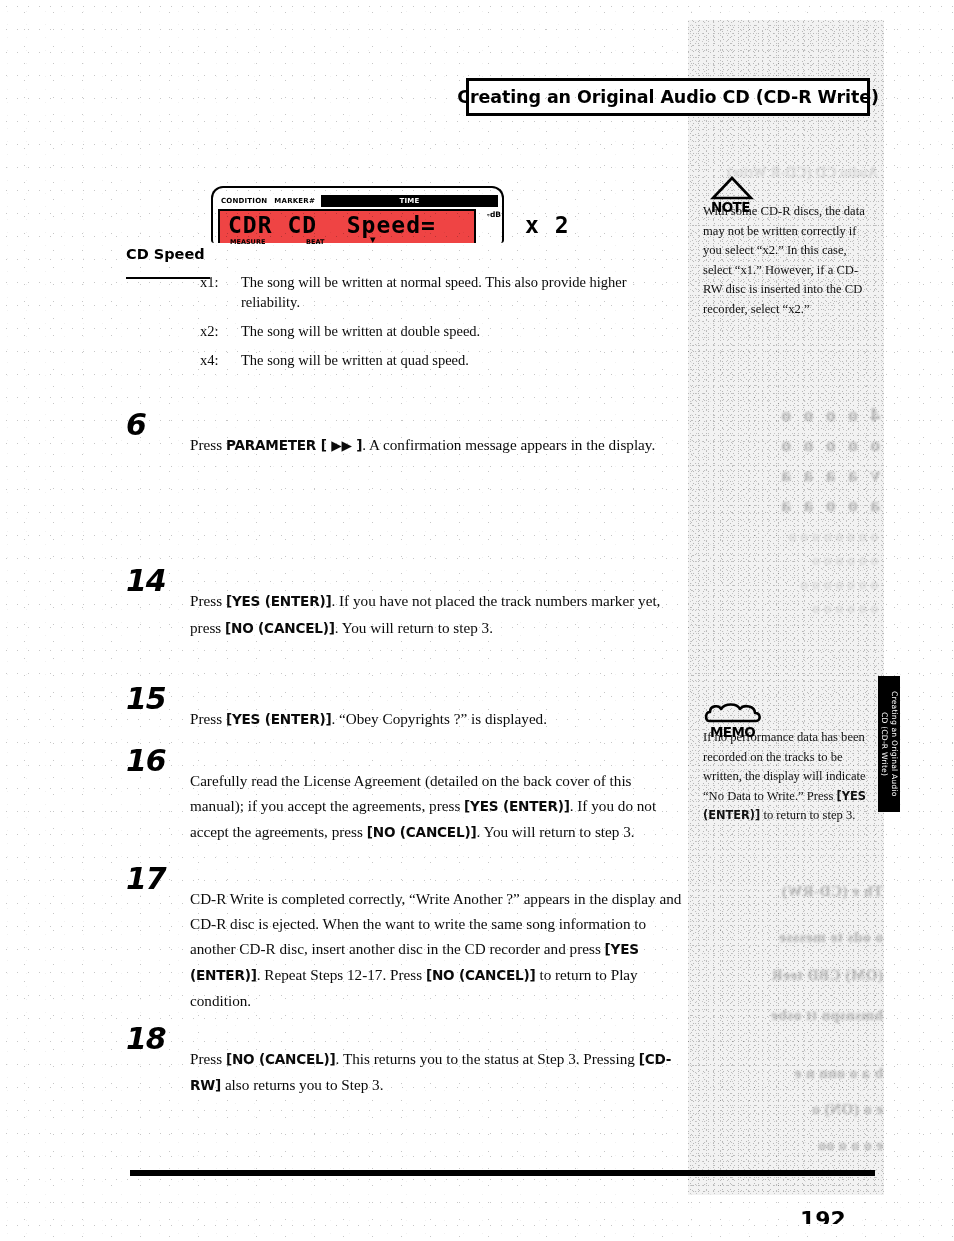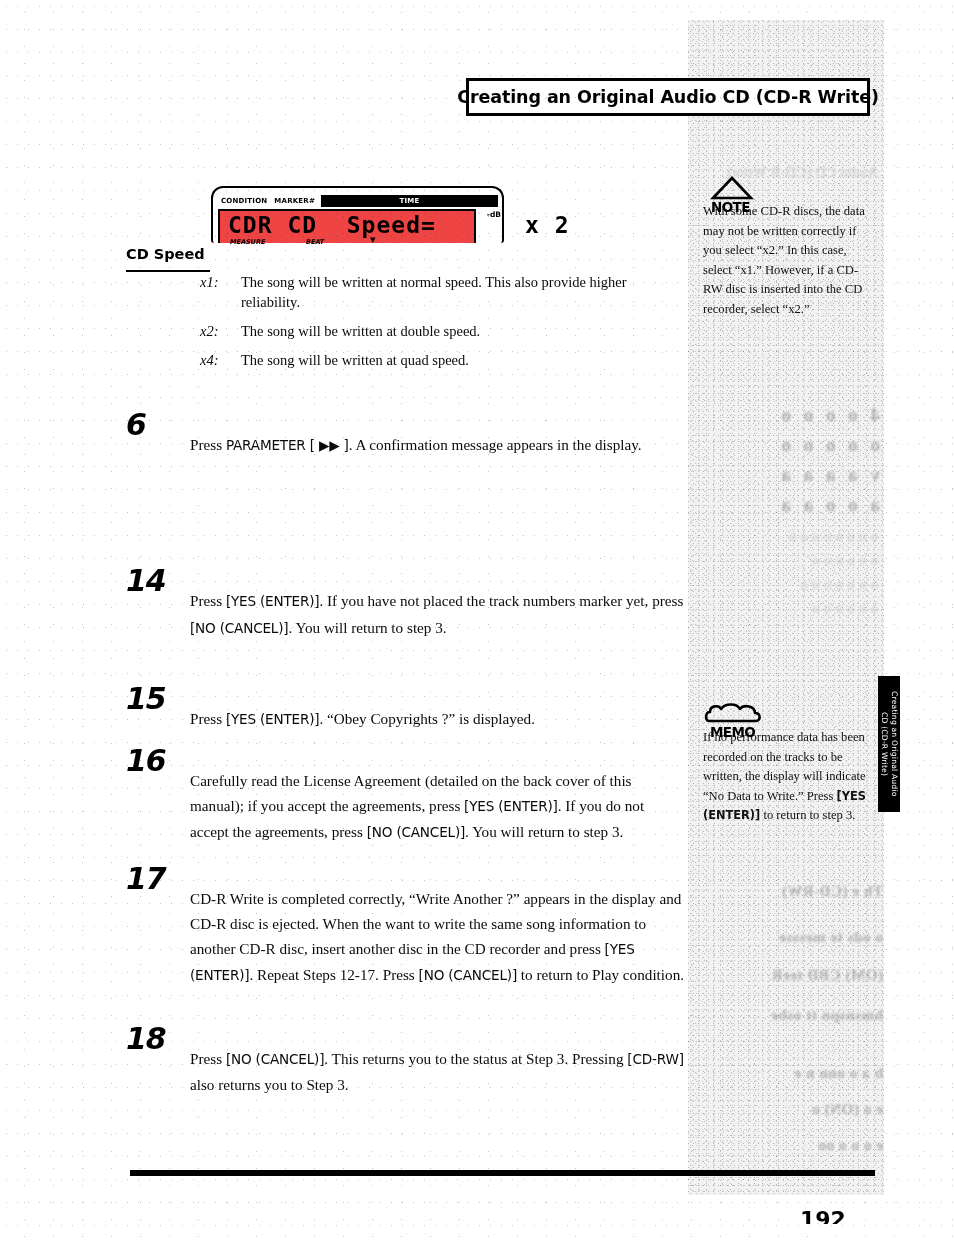--- a/index.html
+++ b/index.html
@@ -144,21 +144,20 @@
     letter-spacing: 1px;
     color: #000;
     white-space: pre;
   }
   .lcd-sub {
     position: absolute;
     font-family: "DejaVu Sans", sans-serif;
     font-weight: bold;
     font-size: 6.5px;
     color: #000;
-    font-style: italic;
   }
   .lcd-sub.measure { left: 10px; top: 27px; }
   .lcd-sub.beat    { left: 58px; top: 27px; margin-left: 28px; }
   .lcd-db {
     position: absolute;
     right: 3px; top: 24px;
     font-family: "DejaVu Sans", sans-serif;
     font-weight: bold;
     font-size: 7.5px;
     color: #000;
@@ -172,35 +171,35 @@
 
   
   .cdspeed-head {
     position: absolute;
     left: 126px; top: 246px;
     font-family: "DejaVu Sans", sans-serif;
     font-weight: bold;
     font-size: 14.5px;
     color: #000;
     border-bottom: 2px solid #000;
-    padding-bottom: 8px;
+    padding-bottom: 15px;
     padding-right: 5px;
   }
   .speed-list {
     position: absolute;
     left: 200px; top: 272px;
     width: 470px;
   }
   .speed-row {
     display: flex;
     margin-bottom: 9px;
     font-size: 14.5px;
     line-height: 20px;
   }
-  .speed-key { width: 41px; flex: none; font-style: italic; }
+  .speed-key { width: 41px; flex: none; }
   .speed-desc { flex: 1; }
 
   
   .step {
     position: absolute;
     left: 126px;
     width: 560px;
   }
   .step-num {
     position: absolute;
@@ -213,21 +212,21 @@
     letter-spacing: -1px;
   }
   .step-body {
     margin-left: 64px;
     font-size: 15.2px;
     line-height: 25.5px;
     text-align: left;
   }
   .step-body b {
     font-family: "DejaVu Sans", sans-serif;
-    font-weight: normal;
+    font-weight: bold;
     font-size: 13.6px;
     letter-spacing: -0.2px;
   }
 
   
   .sidenote {
     position: absolute;
     left: 703px;
     width: 170px;
     font-family: "Liberation Serif", serif;

